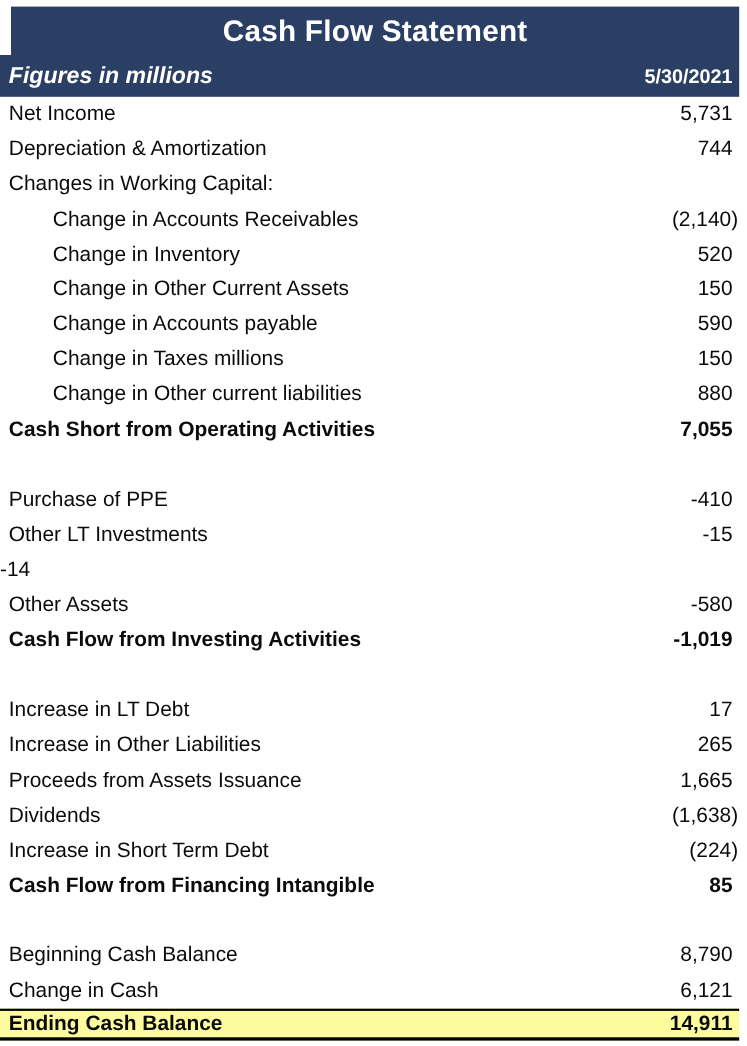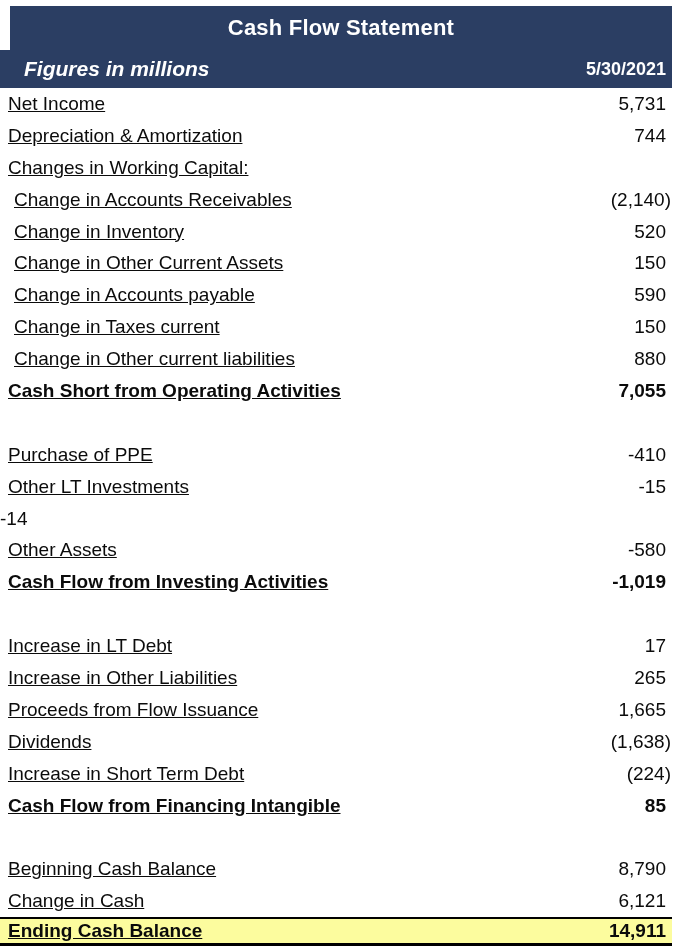--- a/index.html
+++ b/index.html
@@ -21,58 +21,57 @@
     position:relative;
   }
   .title-band{
     margin:6px 0 0 10px;
     width:662px;height:44px;
     background:var(--band);
     display:flex;align-items:center;justify-content:center;
   }
   .title-band .title{
     color:#ffffff;
-    font-size:22px;
+    font-size:27px;
     font-weight:bold;
     letter-spacing:0.2px;
     text-align:right;
   }
   .subtitle-band{
     width:672px;height:38px;
     background:var(--band);
     display:flex;align-items:center;justify-content:space-between;
   }
   .subtitle-band .note{
     color:#ffffff;
     font-size:21px;
     font-weight:bold;
     font-style:italic;
-    padding-left:24px;
+    padding-left:8px;
   }
   .subtitle-band .date{
     color:#ffffff;
     font-size:18px;
     font-weight:bold;
     padding-right:6px;
   }
   .rows{width:672px;}
   .row{
     display:flex;
     align-items:center;
     justify-content:space-between;
     height:31.9px;
     font-size:19px;
   }
   .row .lbl{
     padding-left:8px;
     white-space:nowrap;
-    text-decoration:underline;
   }
   .row.indent .lbl{
-    padding-left:14px;
+    padding-left:48px;
   }
   .row .val{
     padding-right:6px;
     white-space:nowrap;
     text-align:left;
   }
   .row .val.paren{
     padding-right:1px;
   }
   .row.total{
@@ -123,21 +122,21 @@
       </div>
       <div class="row indent">
         <span class="lbl">Change in Other Current Assets</span>
         <span class="val">150</span>
       </div>
       <div class="row indent">
         <span class="lbl">Change in Accounts payable</span>
         <span class="val">590</span>
       </div>
       <div class="row indent">
-        <span class="lbl">Change in Taxes current</span>
+        <span class="lbl">Change in Taxes millions</span>
         <span class="val">150</span>
       </div>
       <div class="row indent">
         <span class="lbl">Change in Other current liabilities</span>
         <span class="val">880</span>
       </div>
       <div class="row total">
         <span class="lbl">Cash Short from Operating Activities</span>
         <span class="val">7,055</span>
       </div>
@@ -170,21 +169,21 @@
       </div>
       <div class="row">
         <span class="lbl">Increase in LT Debt</span>
         <span class="val">17</span>
       </div>
       <div class="row">
         <span class="lbl">Increase in Other Liabilities</span>
         <span class="val">265</span>
       </div>
       <div class="row">
-        <span class="lbl">Proceeds from Flow Issuance</span>
+        <span class="lbl">Proceeds from Assets Issuance</span>
         <span class="val">1,665</span>
       </div>
       <div class="row">
         <span class="lbl">Dividends</span>
         <span class="val paren">(1,638)</span>
       </div>
       <div class="row">
         <span class="lbl">Increase in Short Term Debt</span>
         <span class="val paren">(224)</span>
       </div>

